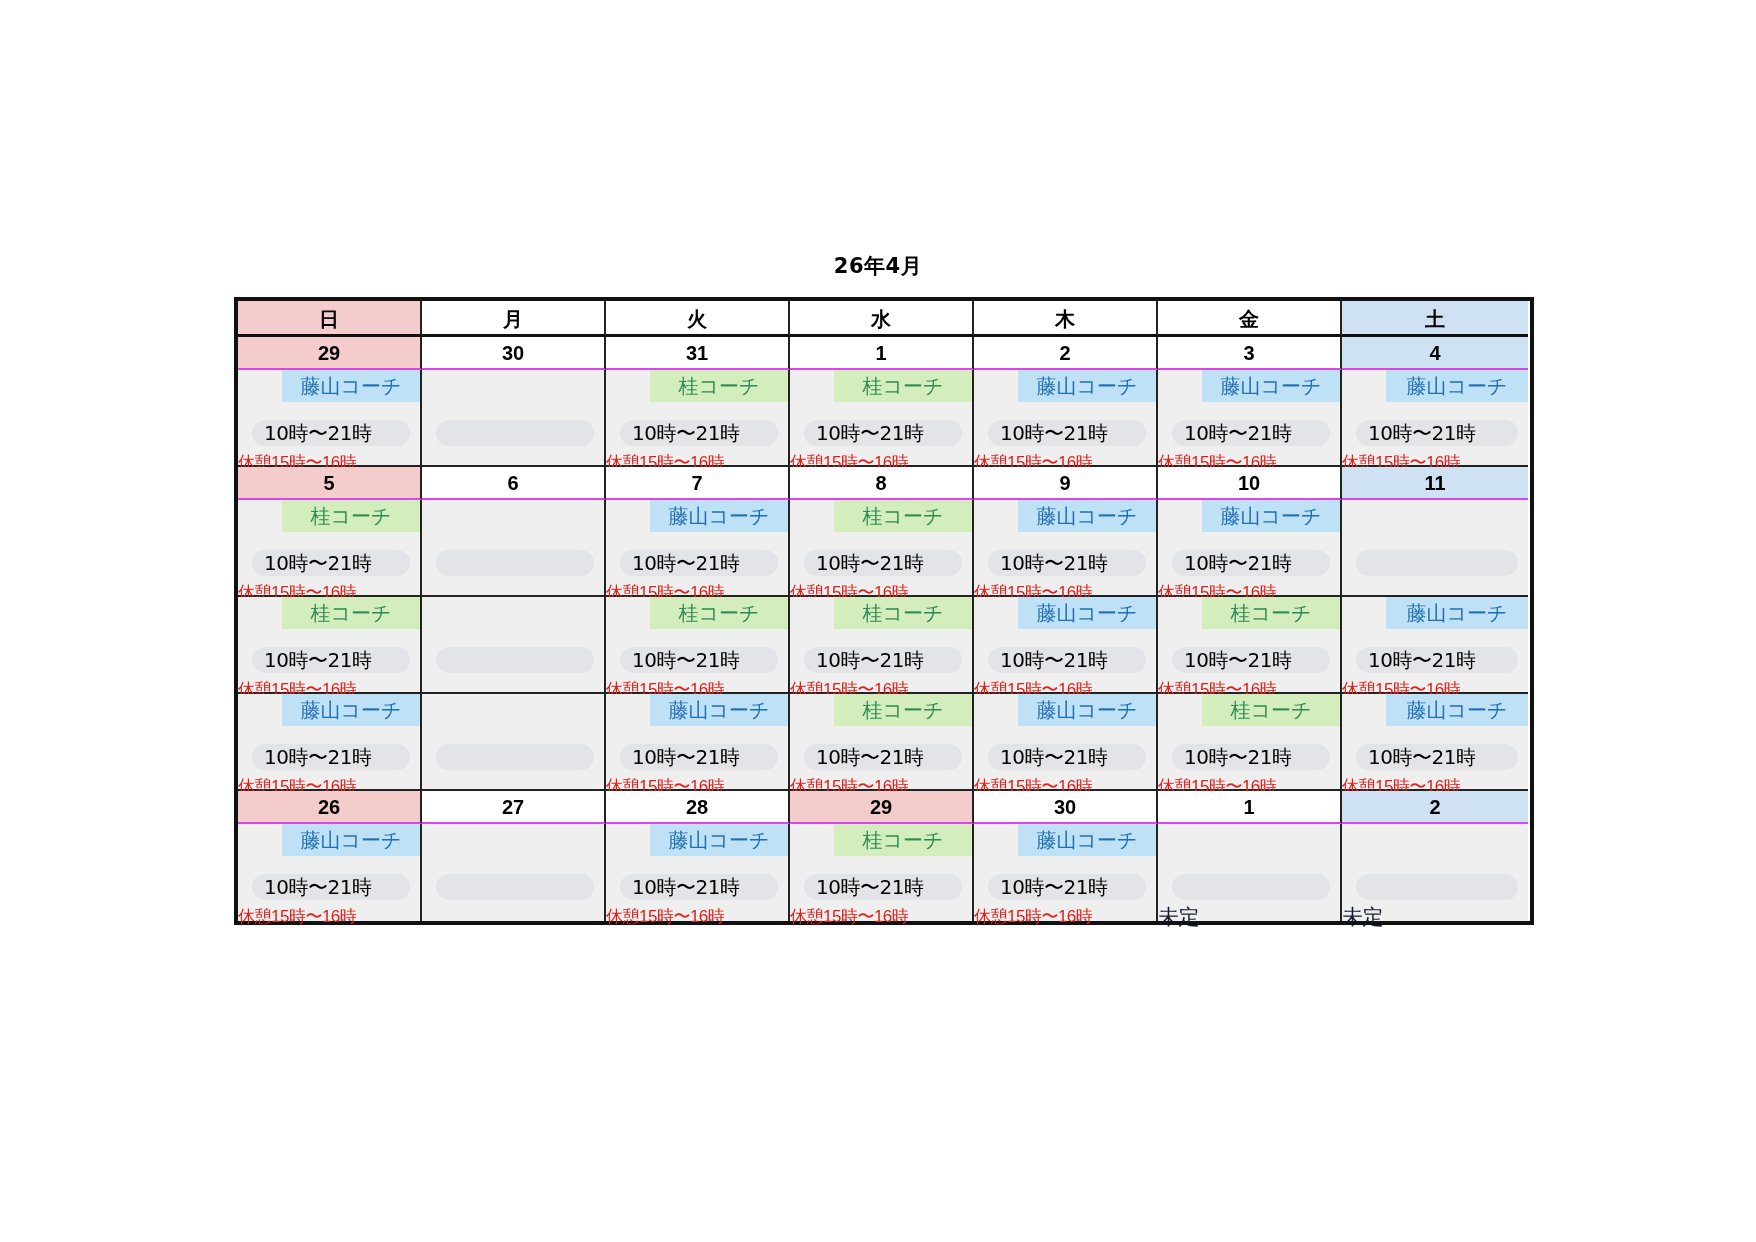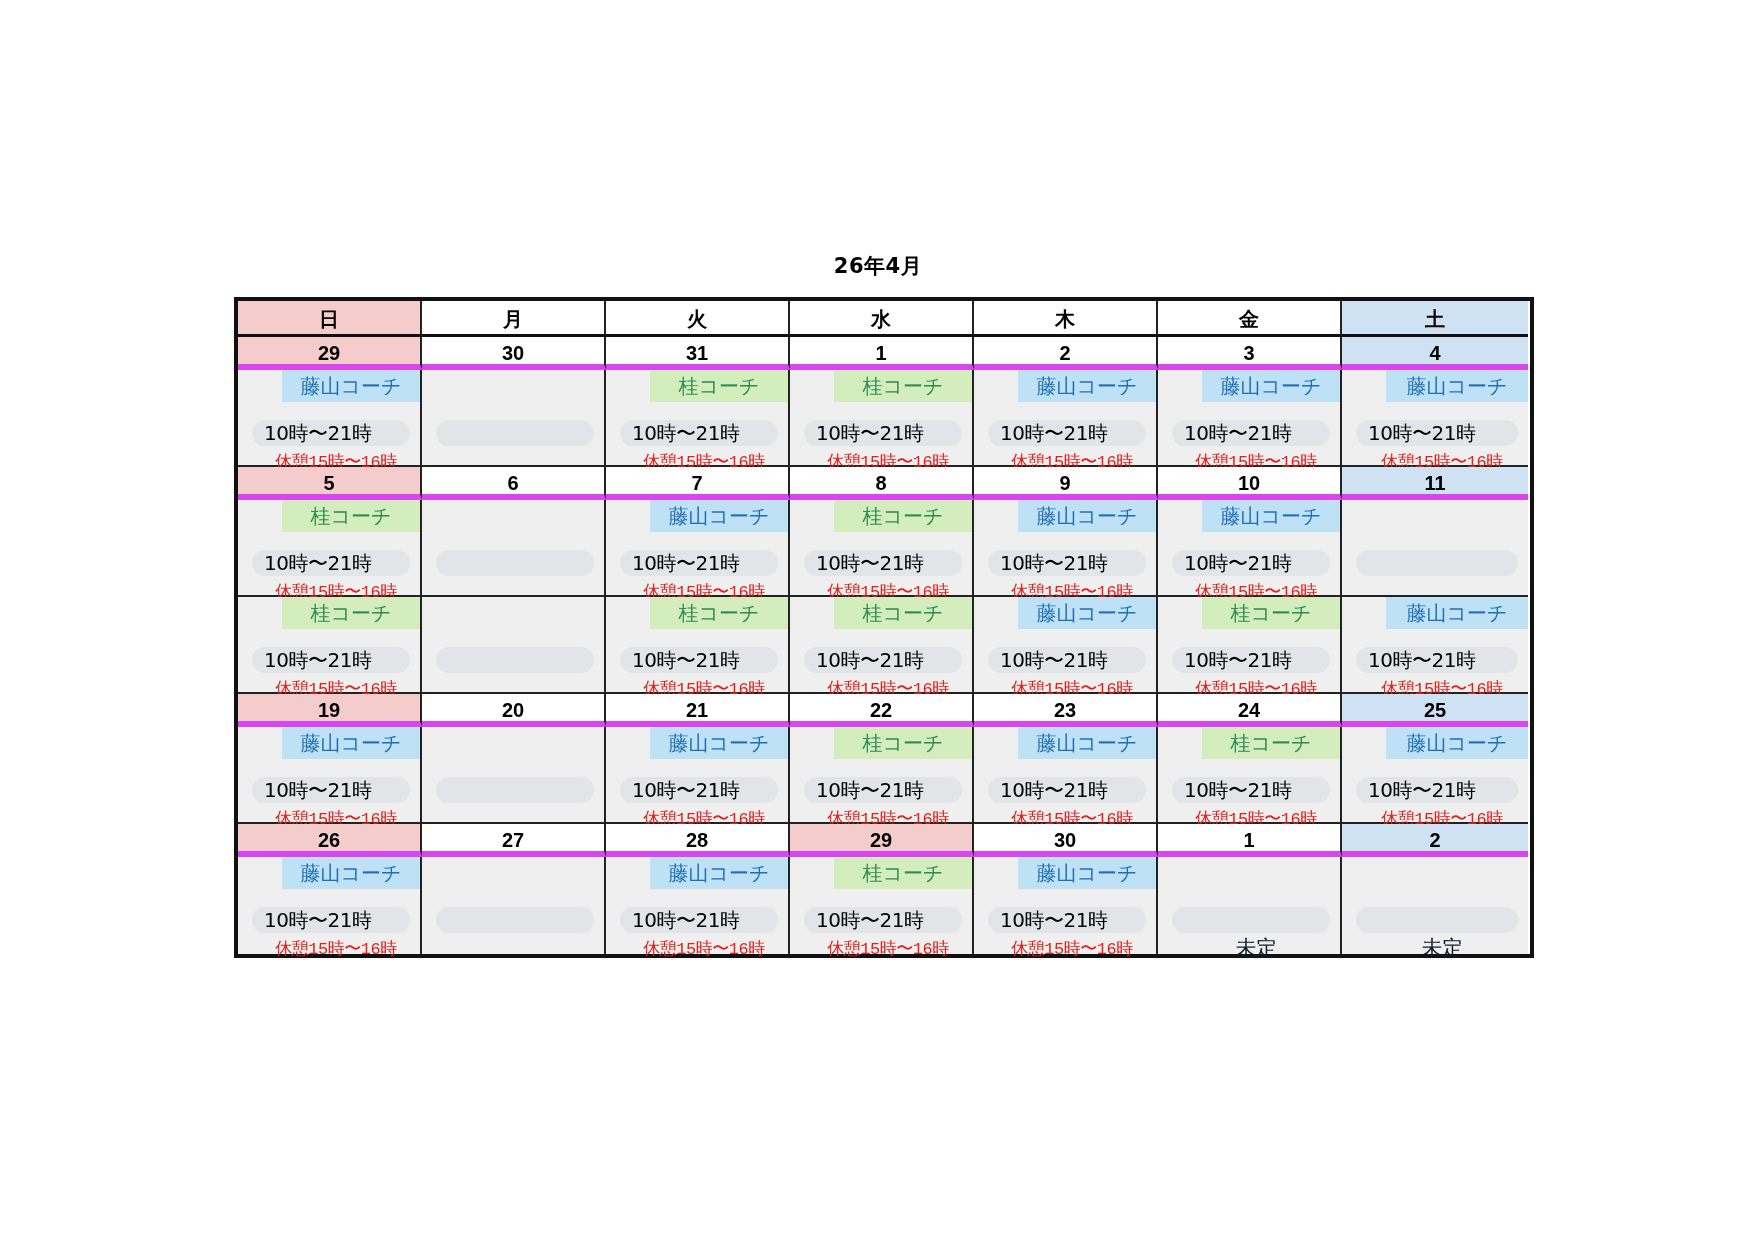--- a/index.html
+++ b/index.html
@@ -3,31 +3,31 @@
 <meta charset="utf-8">
 <style>
   html, body { margin:0; padding:0; background:#ffffff; }
   body { width:1756px; height:1242px; position:relative; font-family:"Liberation Sans","DejaVu Sans",sans-serif; color:#000; }
   .title { position:absolute; left:0; width:1756px; top:252px; text-align:center; font-size:21px; font-weight:bold; letter-spacing:0.5px; font-family:"DejaVu Sans",sans-serif; }
   .cal { position:absolute; left:234px; top:297px; width:1292px; border:4px solid #111; box-sizing:content-box; }
   .row { display:flex; }
   .cell { width:184px; box-sizing:border-box; border-right:2px solid #222; position:relative; }
   .cell:last-child { border-right:none; width:186px; }
   .hdr .cell { height:36px; line-height:36px; text-align:center; font-weight:bold; font-size:20px; border-bottom:3px solid #111; font-family:"DejaVu Sans",sans-serif; background:#fff; }
-  .date .cell { height:33px; line-height:33px; text-align:center; font-weight:bold; font-size:20px; border-bottom:6px solid #d946ef; background:#fff; }
+  .date .cell { height:33px; line-height:33px; text-align:center; font-weight:bold; font-size:20px; border-bottom:2px solid #d946ef; background:#fff; }
   .sun { background:#f4cccc !important; }
   .sat { background:#cfe2f3 !important; }
   .body .cell { height:97px; background:#efefef; border-bottom:2px solid #222; }
   .week:last-child .body .cell { border-bottom:none; }
   .coach { height:32px; line-height:32px; text-align:center; font-size:20px; font-family:"DejaVu Sans",sans-serif;margin-left:44px; }
   .coach.fuji { background:#bfe1f6; color:#1f6fb5; }
   .coach.katsura { background:#d4edbc; color:#2e8b57; }
   .coach.none { background:transparent; }
   .time { margin:18px 10px 0 14px; height:26px; line-height:26px; border-radius:13px; background:#e3e4e8; font-size:20px; padding-left:12px; font-family:"DejaVu Sans",sans-serif; letter-spacing:-0.5px; }
-  .brk { height:34px; line-height:34px; text-align:center; font-size:17px; color:#e0201b; font-family:Liberation Mono, monospace; letter-spacing:-0.5px;padding-left:14px; }
+  .brk { height:34px; line-height:34px; font-size:17px; color:#e0201b; font-family:Liberation Sans, sans-serif; letter-spacing:-0.5px; }
   .brk.undecided { color:#0f172a; font-size:21px; }
 </style>
 </head>
 <body>
 
 <div class="title">26年4月</div>
 
 <div class="cal">
   <div class="row hdr">
     <div class="cell sun">日</div>
@@ -168,29 +168,20 @@
             <div class="brk">休憩15時〜16時</div>
           </div>
           <div class="cell">
             <div class="coach fuji">藤山コーチ</div>
             <div class="time">10時〜21時</div>
             <div class="brk">休憩15時〜16時</div>
           </div>
         </div>
       </div>
       <div class="week">
-        <div class="row date">
-          <div class="cell sun">19</div>
-          <div class="cell">20</div>
-          <div class="cell">21</div>
-          <div class="cell">22</div>
-          <div class="cell">23</div>
-          <div class="cell">24</div>
-          <div class="cell sat">25</div>
-        </div>
         <div class="row body">
           <div class="cell">
             <div class="coach fuji">藤山コーチ</div>
             <div class="time">10時〜21時</div>
             <div class="brk">休憩15時〜16時</div>
           </div>
           <div class="cell">
             <div class="coach none"></div>
             <div class="time"></div>
             <div class="brk"></div>

